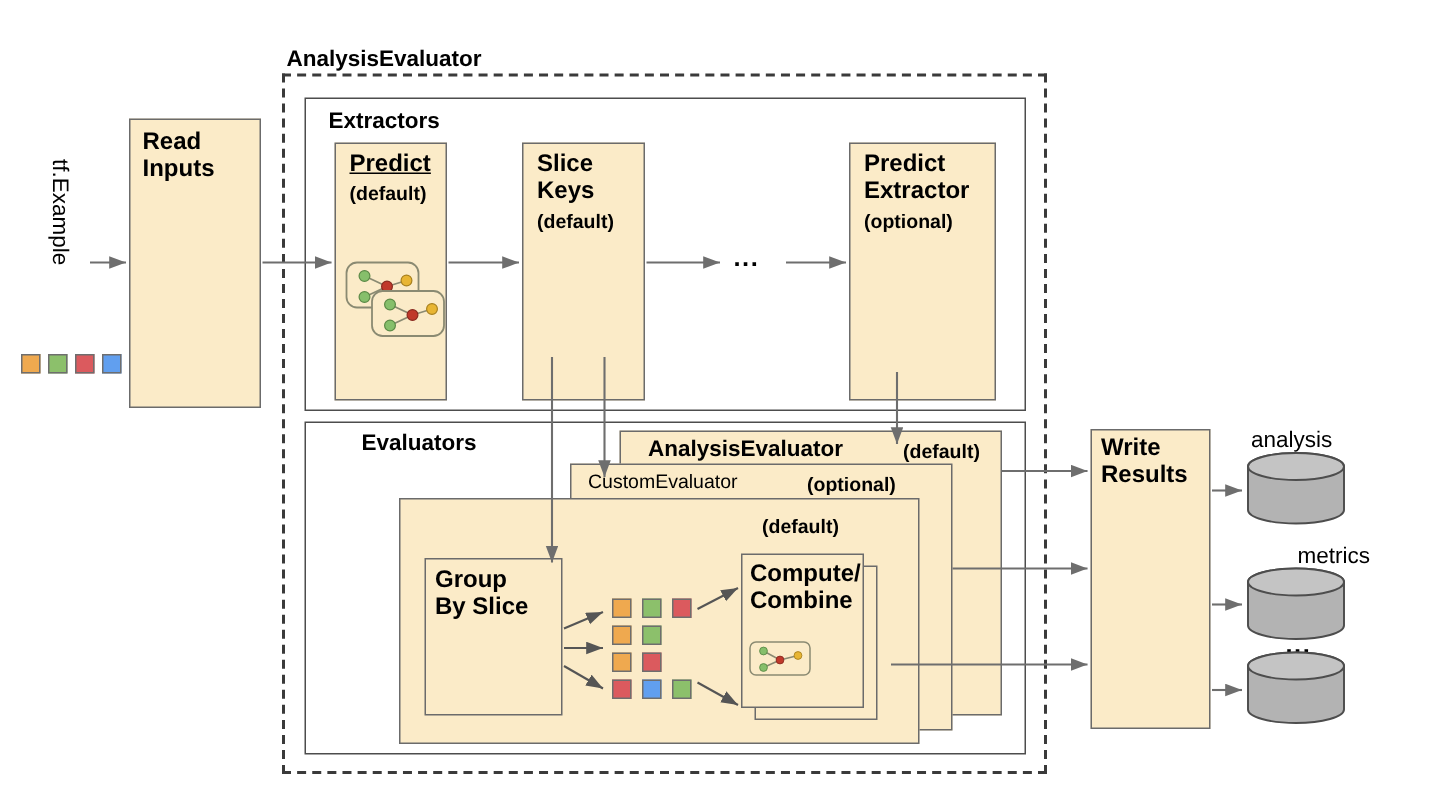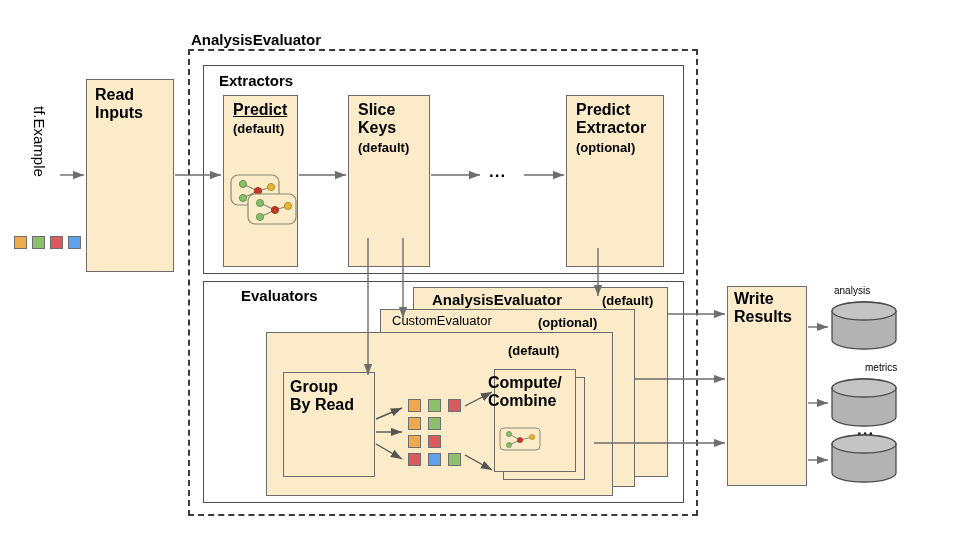--- a/index.html
+++ b/index.html
@@ -21,21 +21,21 @@
   
   .chip{position:absolute;width:13px;height:13px;border:1px solid #6e6e6e;box-sizing:border-box;}
   .c-orange{background:#EFA94F;}
   .c-green{background:#8CC06B;}
   .c-red{background:#DB5A5E;}
   .c-blue{background:#619FEF;}
 
   svg.ov{position:absolute;left:0;top:0;width:960px;height:540px;pointer-events:none;}
 
   .vert{position:absolute;transform-origin:0 0;font-size:15px;white-space:nowrap;}
-  .cyl-lab{position:absolute;font-size:10px;}
+  .cyl-lab{position:absolute;font-size:15px;}
   .dots{position:absolute;font-weight:bold;letter-spacing:1px;}
 </style>
 </head>
 <body>
 
 <div id="stage">
 
   <div class="vert" style="left:48px;top:106px;transform:rotate(90deg);">tf.Example</div>
 
   <div class="chip c-orange abs" style="left:14px;top:236px;"></div>
@@ -97,36 +97,36 @@
 
   <div class="box abs" style="left:380px;top:309px;width:255px;height:178px;"></div>
   <div class="abs" style="left:392px;top:313px;font-size:13px;font-weight:normal;">CustomEvaluator</div>
   <div class="abs" style="left:538px;top:315px;font-size:13px;font-weight:bold;">(optional)</div>
 
   <div class="box abs" style="left:266px;top:332px;width:347px;height:164px;"></div>
   <div class="abs" style="left:508px;top:343px;font-size:13px;font-weight:bold;">(default)</div>
 
   <div class="box abs" style="left:283px;top:372px;width:92px;height:105px;"></div>
   <div class="lbl" style="left:290px;top:378px;width:88px;font-size:16px;">Group
-By Read</div>
+By Slice</div>
 
   <div class="chip c-orange abs" style="left:408px;top:399px;"></div>
   <div class="chip c-green  abs" style="left:428px;top:399px;"></div>
   <div class="chip c-red    abs" style="left:448px;top:399px;"></div>
   <div class="chip c-orange abs" style="left:408px;top:417px;"></div>
   <div class="chip c-green  abs" style="left:428px;top:417px;"></div>
   <div class="chip c-orange abs" style="left:408px;top:435px;"></div>
   <div class="chip c-red    abs" style="left:428px;top:435px;"></div>
   <div class="chip c-red    abs" style="left:408px;top:453px;"></div>
   <div class="chip c-blue   abs" style="left:428px;top:453px;"></div>
   <div class="chip c-green  abs" style="left:448px;top:453px;"></div>
 
   <div class="box abs" style="left:503px;top:377px;width:82px;height:103px;"></div>
   <div class="box abs" style="left:494px;top:369px;width:82px;height:103px;"></div>
-  <div class="lbl" style="left:488px;top:374px;width:84px;font-size:16px;">Compute/
+  <div class="lbl" style="left:500px;top:374px;width:84px;font-size:16px;">Compute/
 Combine</div>
   <svg class="abs" style="left:499px;top:427px;" width="42" height="24" viewBox="0 0 42 24">
     <rect x="1" y="1" width="40" height="22" rx="4" fill="none" stroke="#8a8a72" stroke-width="1"></rect>
     <line x1="10" y1="7" x2="21" y2="13" stroke="#8a8a72" stroke-width="1"></line>
     <line x1="10" y1="18" x2="21" y2="13" stroke="#8a8a72" stroke-width="1"></line>
     <line x1="21" y1="13" x2="33" y2="10" stroke="#8a8a72" stroke-width="1"></line>
     <circle cx="10" cy="7" r="2.6" fill="#86bf6b" stroke="#5c8a47" stroke-width="0.6"></circle>
     <circle cx="10" cy="18" r="2.6" fill="#86bf6b" stroke="#5c8a47" stroke-width="0.6"></circle>
     <circle cx="21" cy="13" r="2.6" fill="#c0392b" stroke="#8a2b20" stroke-width="0.6"></circle>
     <circle cx="33" cy="10" r="2.6" fill="#e8b533" stroke="#a8811f" stroke-width="0.6"></circle>

